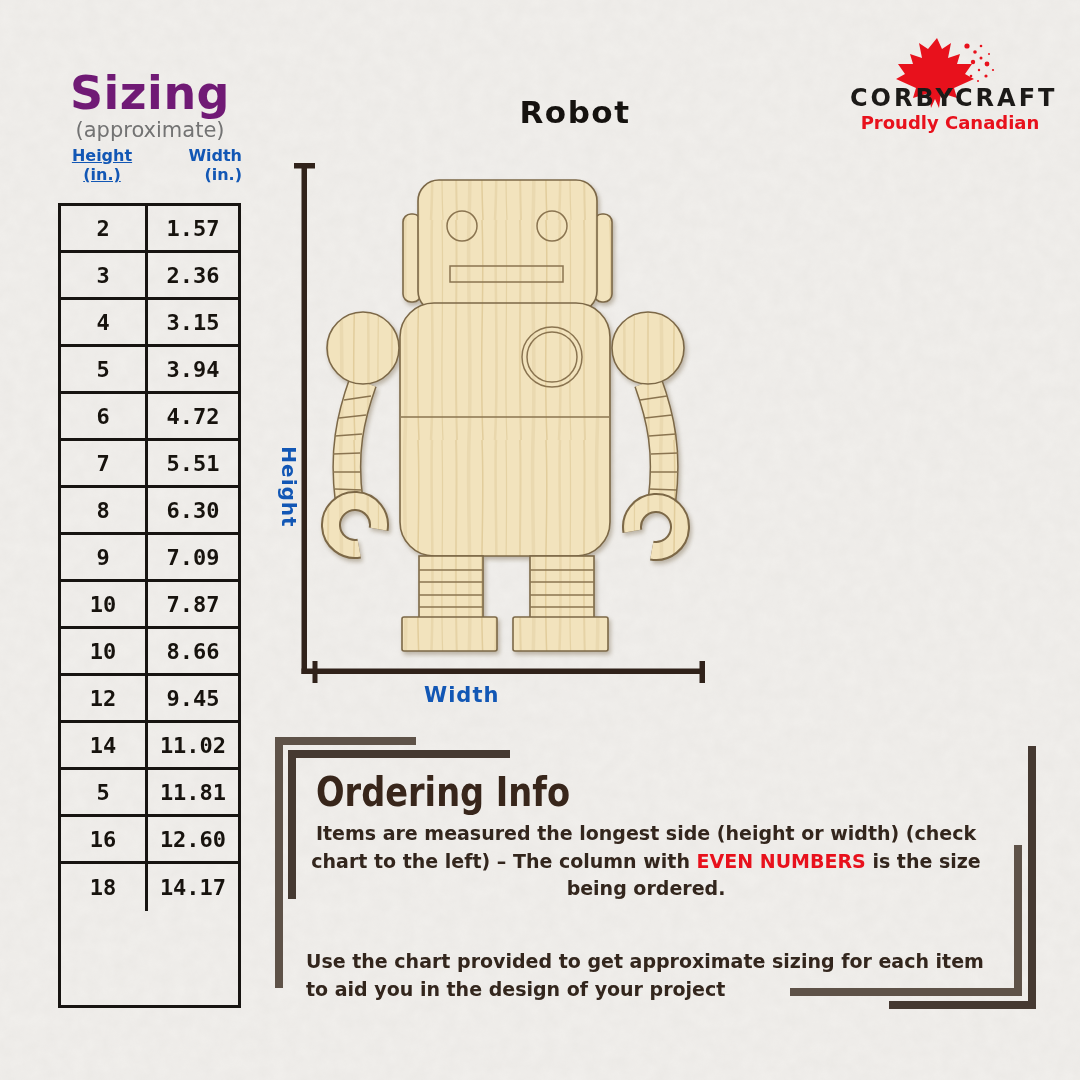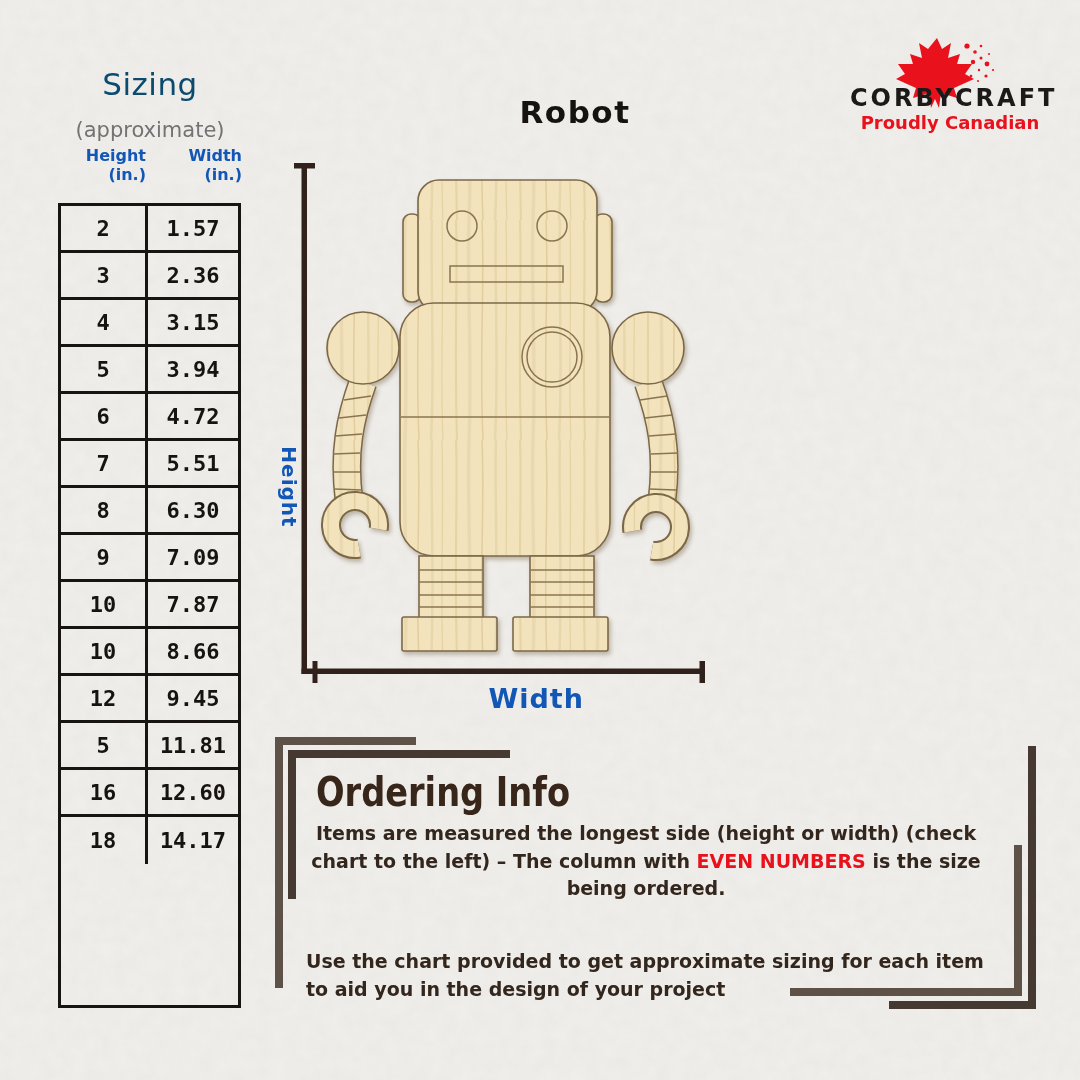--- a/index.html
+++ b/index.html
@@ -3,45 +3,45 @@
 <meta charset="utf-8">
 <style>
   html,body{margin:0;padding:0;}
   body{width:1080px;height:1080px;overflow:hidden;}
   .page{position:relative;width:1080px;height:1080px;background:#f1efec;
         font-family:"DejaVu Sans", sans-serif;}
   .noise{position:absolute;left:0;top:0;z-index:0;pointer-events:none;}
 
   
   .sizing-title{position:absolute;left:55px;top:66px;width:190px;text-align:center;
-    font-size:31px;font-weight:400;color:#0c4a6e;letter-spacing:0.5px;}
+    font-size:46px;font-weight:700;color:#701a75;letter-spacing:0.5px;}
   .sizing-sub{position:absolute;left:55px;top:118px;width:190px;text-align:center;
     font-size:21px;color:#737373;}
   .col-head{position:absolute;top:146px;font-size:16px;font-weight:bold;color:#1257b5;}
-  .col-head.h{left:58px;width:88px;text-align:right;}
+  .col-head.h{left:58px;width:88px;text-align:center;text-decoration:underline;}
   .col-head.w{left:150px;width:92px;text-align:right;}
   .stable{position:absolute;left:58px;top:203px;width:183px;height:805px;
     border:3px solid #171411;box-sizing:border-box;display:grid;
     grid-template-rows:repeat(17,1fr);}
   .srow{display:grid;grid-template-columns:87px 1fr;border-bottom:3px solid #171411;}
   .srow:last-child{border-bottom:none;}
   .scell{display:flex;align-items:center;justify-content:center;
     font-family:"DejaVu Sans Mono", monospace;font-weight:bold;font-size:22px;color:#17130e;}
   .scell.first{border-right:3px solid #171411;}
 
   
   .robot-title{position:absolute;left:450px;top:94px;width:250px;text-align:center;
     font-size:31px;font-weight:800;color:#15120f;letter-spacing:1.5px;}
   .robot-svg{position:absolute;left:280px;top:150px;}
   .robot-group{filter:drop-shadow(2px 3px 2px rgba(95,75,40,0.35));}
   .height-label{position:absolute;left:240px;top:474px;width:96px;height:26px;
     text-align:center;font-size:20px;font-weight:bold;color:#1257b5;
     transform:rotate(90deg);letter-spacing:1px;}
-  .width-label{position:absolute;left:424px;top:683px;width:160px;text-align:right;
-    font-size:27px;font-weight:bold;color:#1257b5;letter-spacing:1px;}
+  .width-label{position:absolute;left:424px;top:683px;width:160px;text-align:left;
+    font-size:21px;font-weight:bold;color:#1257b5;letter-spacing:1px;}
 
   
   .brand-leaf{position:absolute;left:885px;top:36px;}
   .brand-name{position:absolute;left:850px;top:84px;width:200px;text-align:center;
     font-size:24px;font-weight:800;color:#1c1a18;letter-spacing:3px;}
   .brand-tagline{position:absolute;left:850px;top:112px;width:200px;text-align:center;
     font-size:18px;font-weight:bold;color:#e8111c;}
 
   
   .bracket{position:absolute;box-sizing:border-box;}
@@ -120,20 +120,24 @@
       </div>
     <div class="srow">
         <span class="scell first">10</span>
         <span class="scell">8.66</span>
       </div>
     <div class="srow">
         <span class="scell first">12</span>
         <span class="scell">9.45</span>
       </div>
     <div class="srow">
+        <span class="scell first">14</span>
+        <span class="scell">11.02</span>
+      </div>
+    <div class="srow">
         <span class="scell first">5</span>
         <span class="scell">11.81</span>
       </div>
     <div class="srow">
         <span class="scell first">16</span>
         <span class="scell">12.60</span>
       </div>
     <div class="srow">
         <span class="scell first">18</span>
         <span class="scell">14.17</span>

